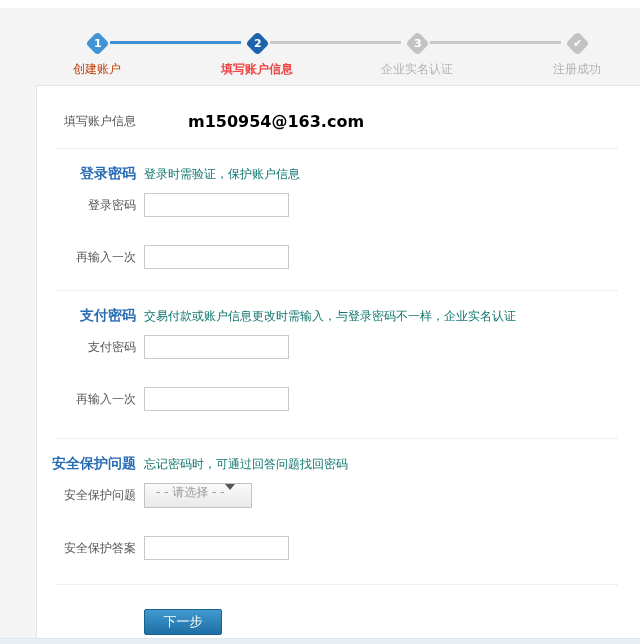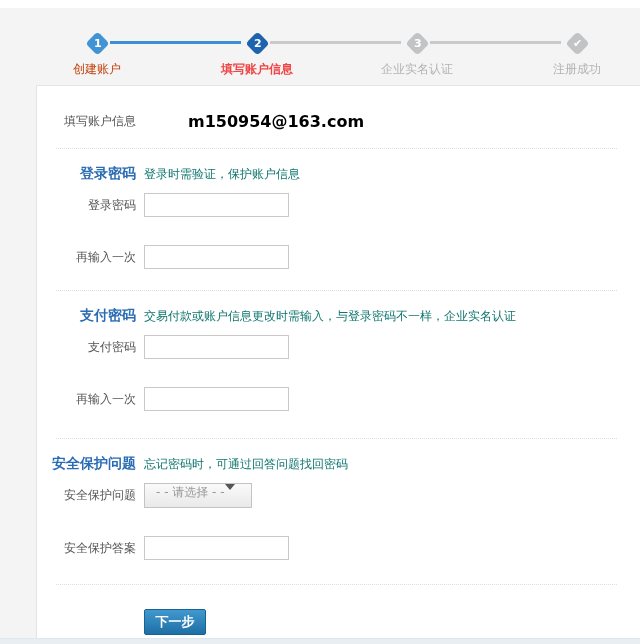--- a/index.html
+++ b/index.html
@@ -64,23 +64,23 @@
   }
   .select-box .sel-text { color:#999; font-size:12px; }
   .caret-down {
     width:0; height:0;
     border-left:5px solid transparent; border-right:5px solid transparent;
     border-top:6px solid #555;
   }
   .btn-row { margin-top:24px; display:flex; }
   .btn-row .spacer { width:107px; flex-shrink:0; }
   .next-btn {
-    width:62px; height:26px; border:1px solid #17628f; border-radius:2px;
+    width:78px; height:26px; border:1px solid #17628f; border-radius:2px;
     background:linear-gradient(#4199cf,#1d6fa5);
-    color:#fff; font-size:13px; font-weight:bold; cursor:pointer;
+    color:#fff; font-size:13px; font-weight:normal; cursor:pointer;
     font-family:"DejaVu Sans","Liberation Sans",sans-serif;
   }
   .footer-band {
     position:absolute; left:0; bottom:0; width:640px; height:6px;
     background:#e9eef3; border-top:1px solid #dfe7ee;
   }
 </style>
 </head>
 <body>
 

